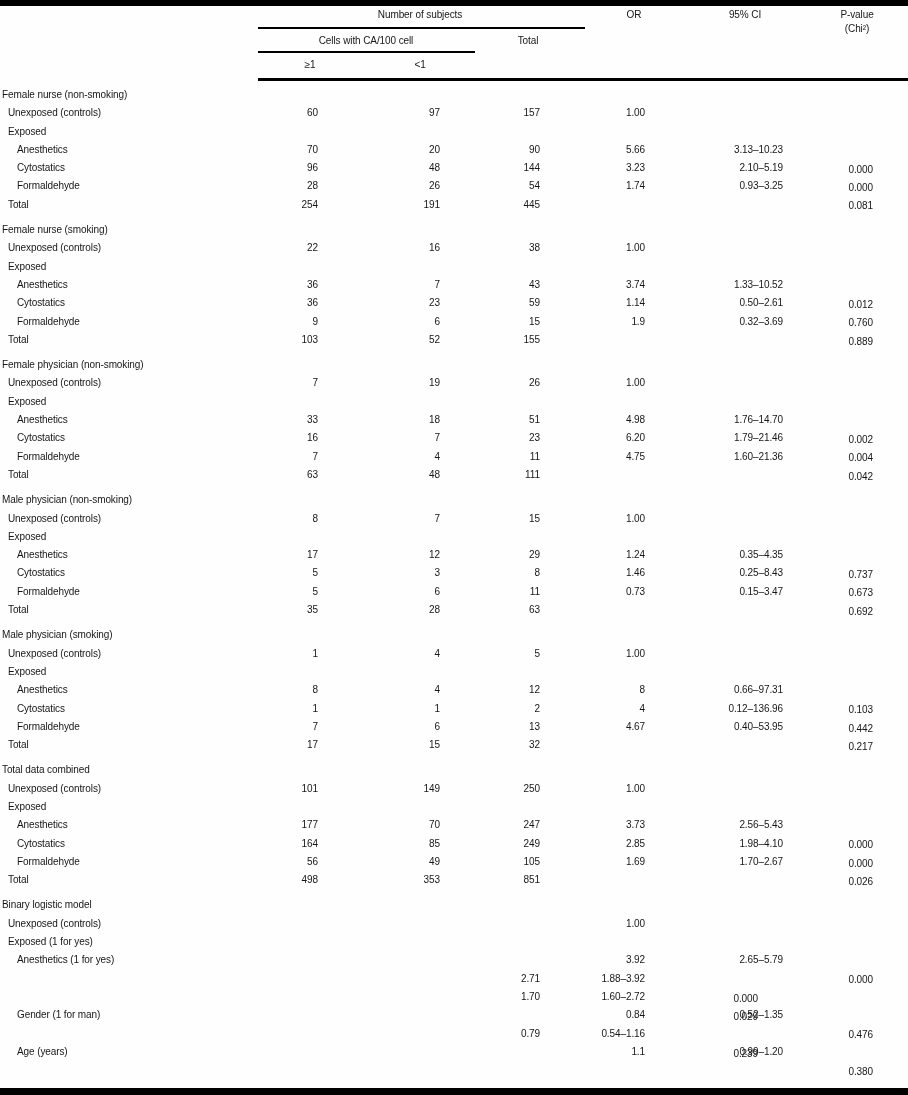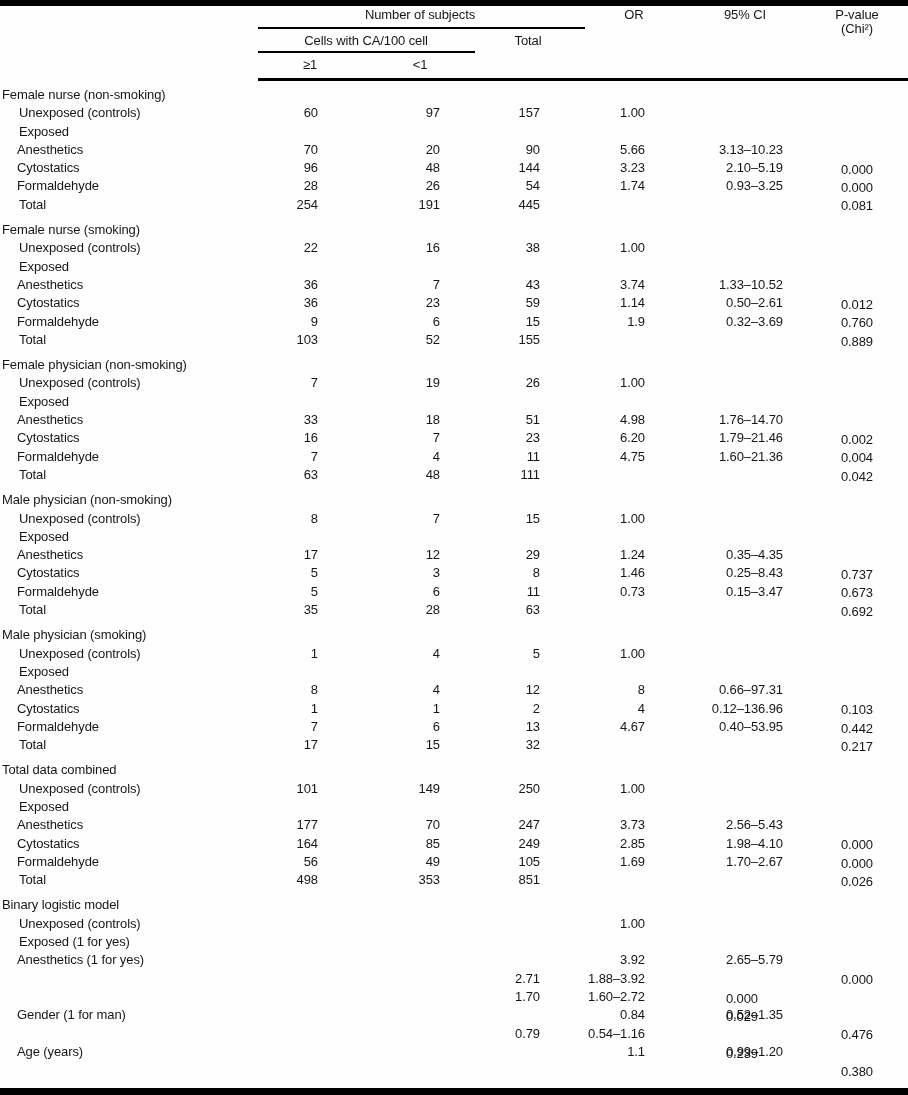--- a/index.html
+++ b/index.html
@@ -1,21 +1,21 @@
 <!DOCTYPE html>
 <html><head>
 <meta charset="utf-8">
 <style>
   html,body { margin:0; padding:0; background:#fff; }
   .page {
     position:relative;
     width:908px; height:1095px;
     background:#fefefe;
     font-family:"Liberation Sans", sans-serif;
-    font-size:13px;
+    font-size:10px;
     color:#161616;
     letter-spacing:-0.1px;
     overflow:hidden;
   }
   .topbar {
     position:absolute; top:0; left:0;
     width:908px; height:6px; background:#000;
   }
   .bottombar {
     position:absolute; bottom:0; left:0;
@@ -36,21 +36,21 @@
   .tbody { position:absolute; top:86px; left:0; width:738px; }
   .section + .section { margin-top:7px; }
   .row {
     display:grid;
     grid-template-columns:258px 72px 120px 100px 105px 138px 115px;
     height:18.3px; line-height:18.3px;
   }
   .cell { white-space:nowrap; overflow:visible; }
   .label.span-all { grid-column:1 / -1; }
   .ind0 { padding-left:2px; }
-  .ind1 { padding-left:19px; }
+  .ind1 { padding-left:8px; }
   .ind2 { padding-left:17px; }
   .num { text-align:right; }
   .c1 { padding-right:12px; }
   .c2 { padding-right:10px; }
   .c3 { padding-right:10px; }
   .c4 { padding-right:10px; }
   .c5 { padding-right:10px; }
   .c6 { padding-right:35px;margin-top:20px; }
 </style>
 </head>

